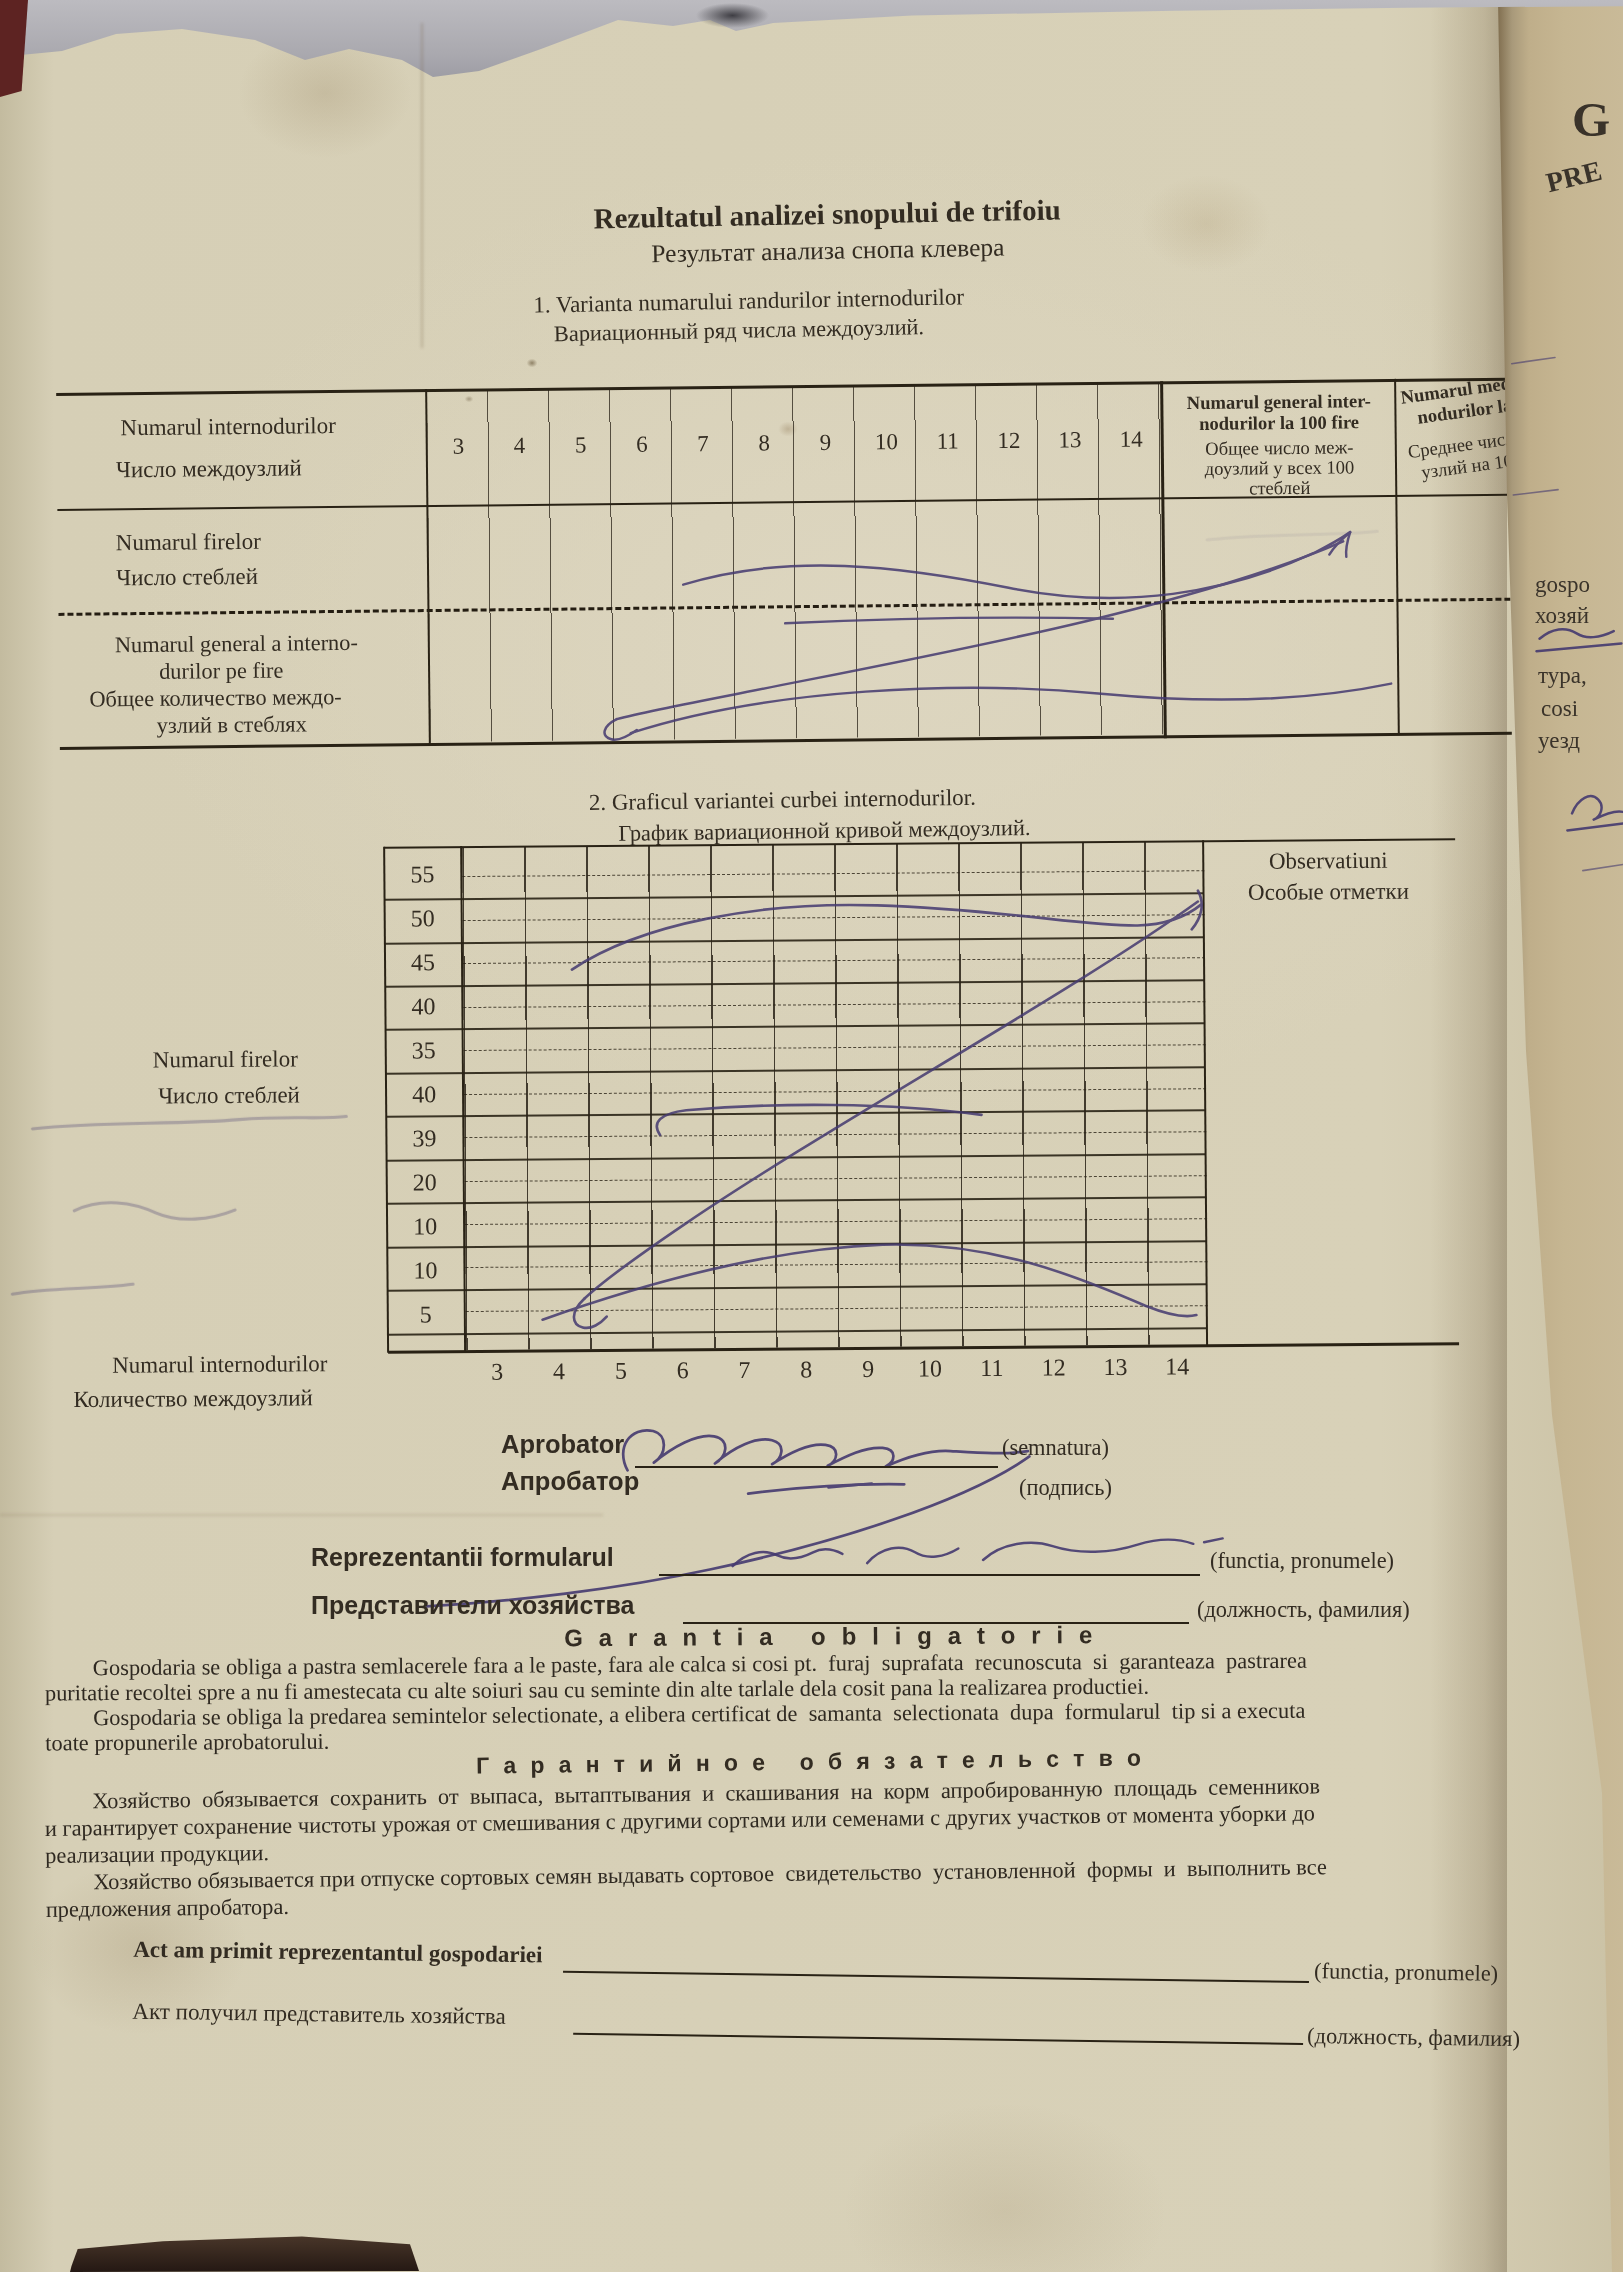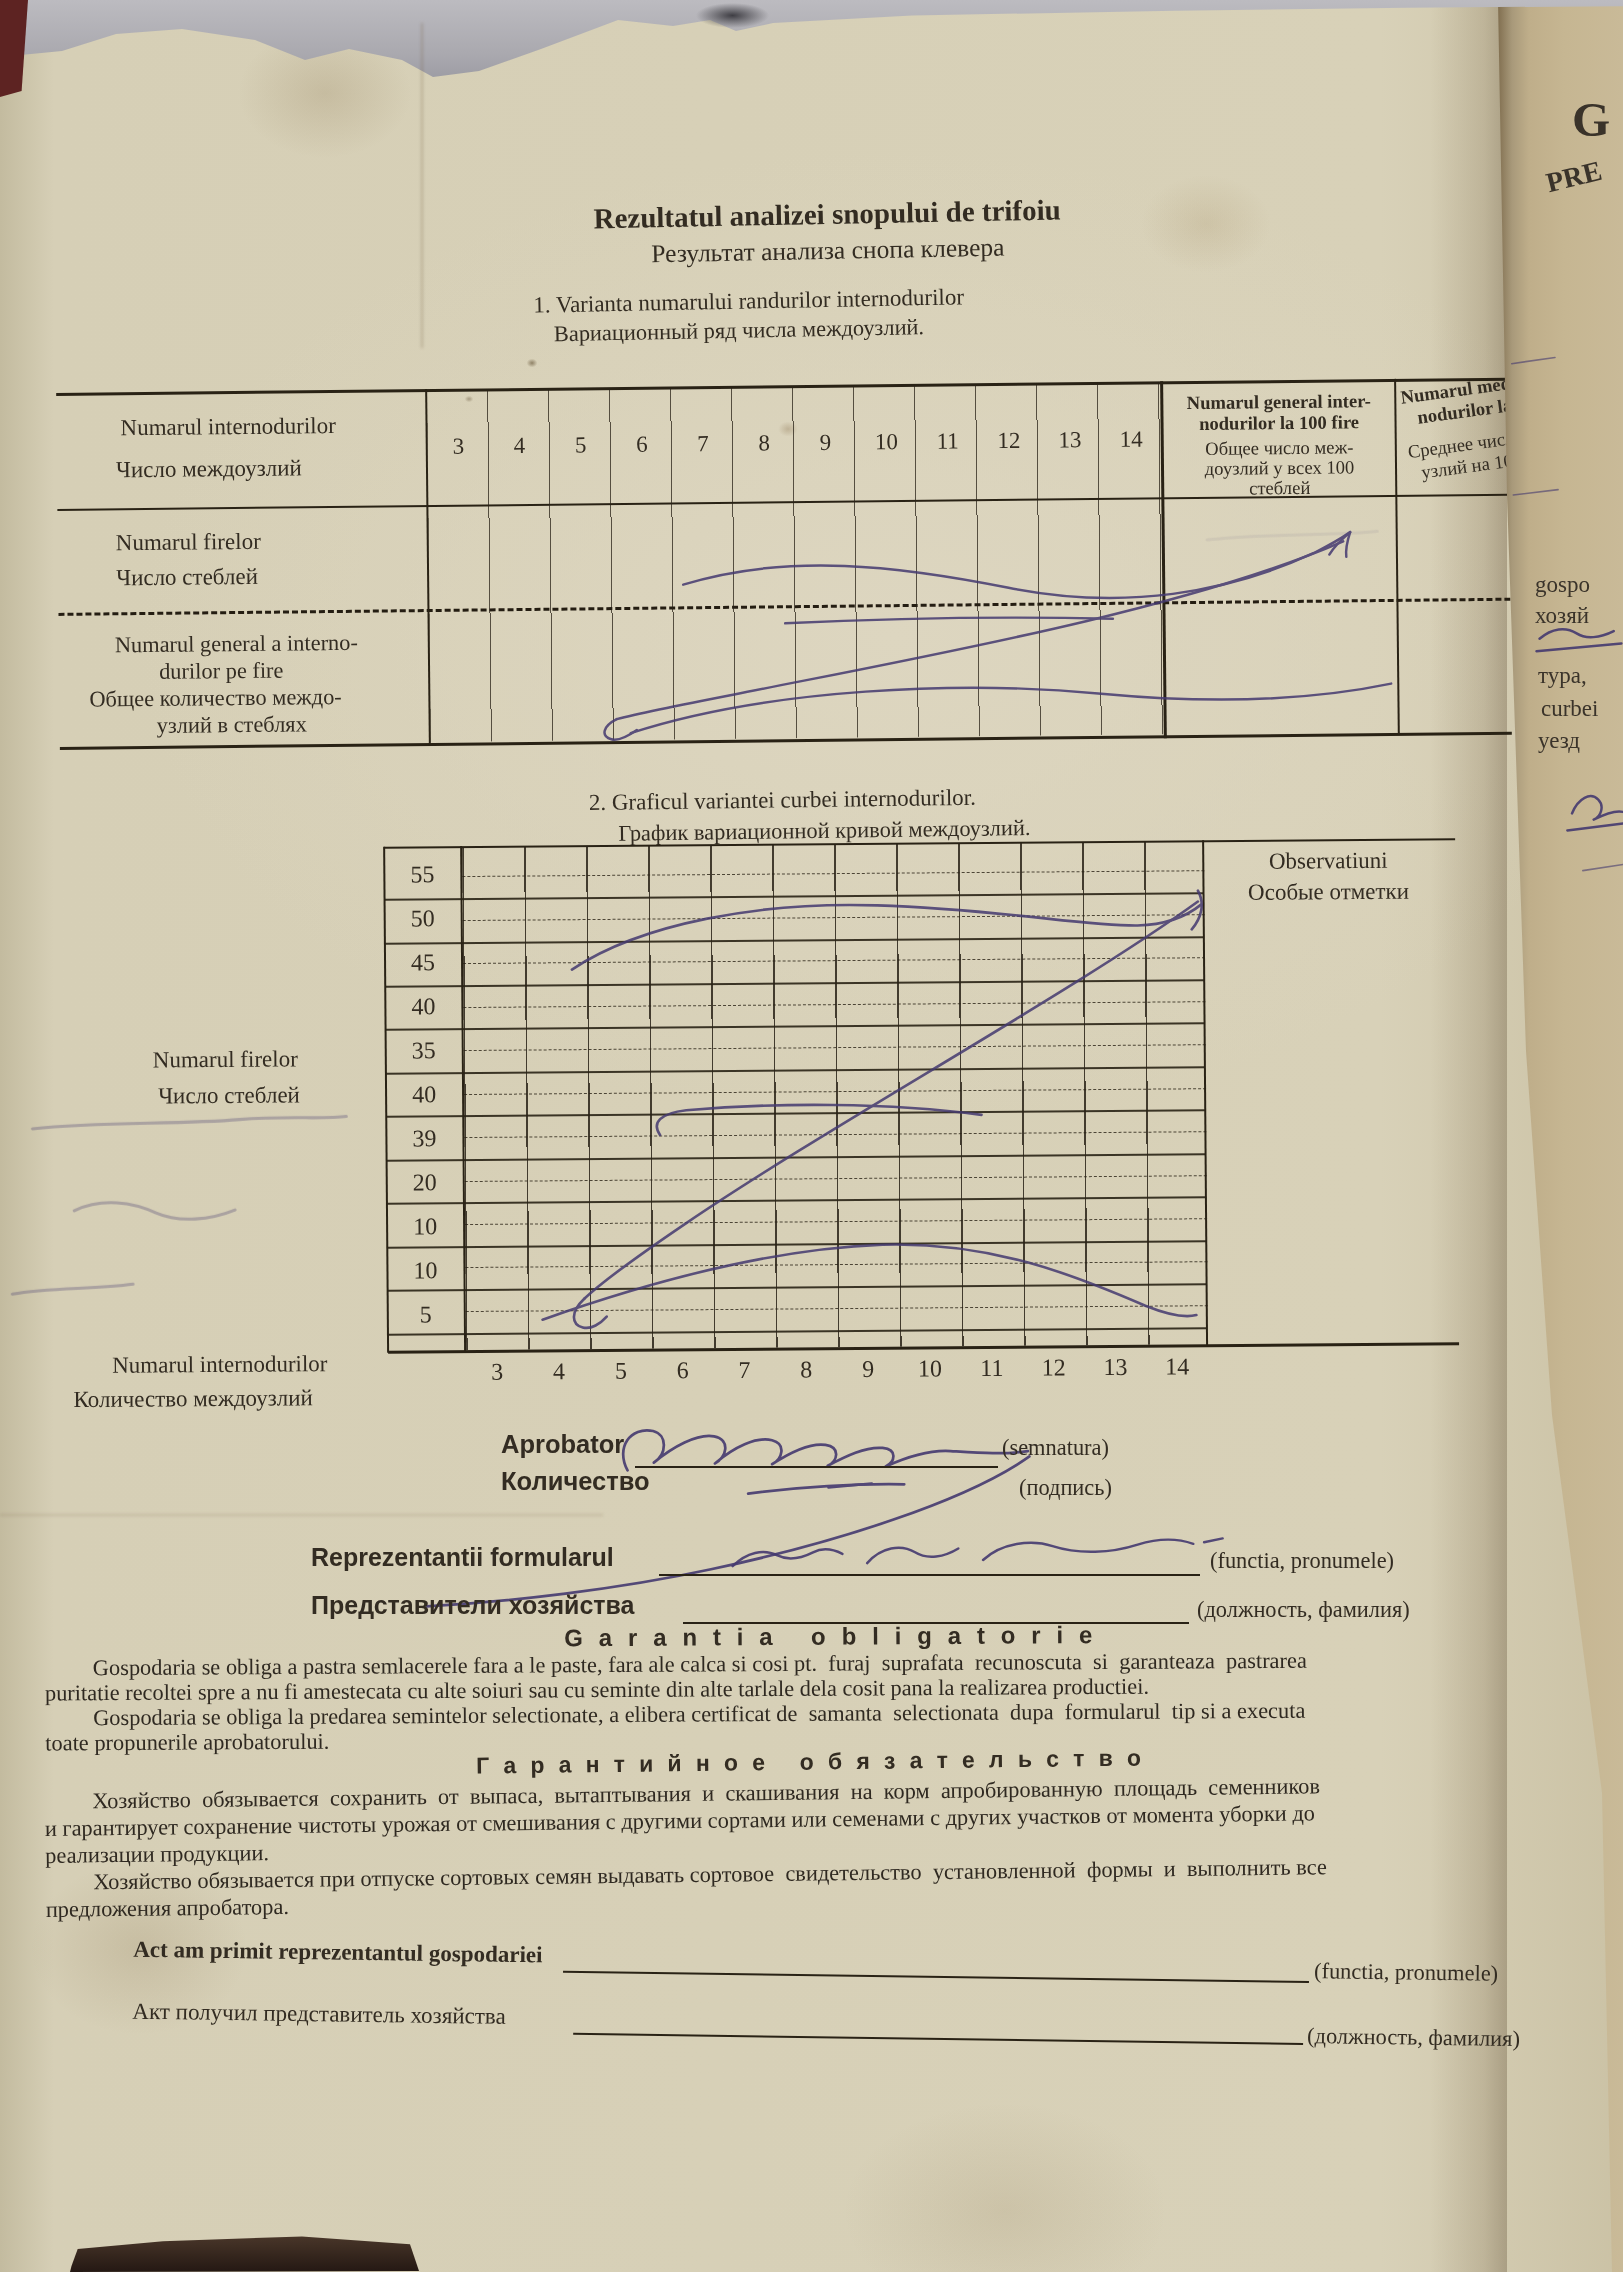--- a/index.html
+++ b/index.html
@@ -232,21 +232,21 @@
     <g stroke-width="4" opacity="0.3" stroke="#6b5f95">
       <path d="M 42,1460 C 130,1450 230,1455 310,1448 C 370,1443 420,1448 448,1444" stroke="#6b5f95"></path>
       <path d="M 96,1566 C 132,1549 172,1555 202,1569 C 232,1582 272,1578 304,1565" stroke="#6b5f95"></path>
       <path d="M 16,1674 C 62,1665 122,1668 172,1661" stroke="#6b5f95"></path>
       <path d="M 1562,698 C 1645,689 1725,693 1782,687" stroke="#6b5f95" opacity="0.25"></path>
     </g>
   </svg>
 
   <div class="blk">
     <div class="t b sans" style="left:501px;top:1430px;font-size:25.5px;">Aprobator</div>
-    <div class="t b sans" style="left:501px;top:1467px;font-size:25.5px;">Количество</div>
+    <div class="t b sans" style="left:501px;top:1467px;font-size:25.5px;">Апробатор</div>
     <div class="hl" style="left:635px;top:1466px;width:363px;height:1.5px;"></div>
     <div class="t" style="left:1002px;top:1435px;font-size:22.4px;">(semnatura)</div>
     <div class="t" style="left:1019px;top:1475px;font-size:22.4px;">(подпись)</div>
 
     <div class="t b sans" style="left:311px;top:1543px;font-size:25px;">Reprezentantii formularul</div>
     <div class="hl" style="left:659px;top:1574px;width:541px;height:1.5px;"></div>
     <div class="t" style="left:1210px;top:1548px;font-size:22.4px;">(functia, pronumele)</div>
 
     <div class="t b sans" style="left:311px;top:1591px;font-size:25px;">Представители хозяйства</div>
     <div class="hl" style="left:683px;top:1622px;width:506px;height:1.5px;"></div>
@@ -285,21 +285,21 @@
     <div class="hl" style="left:574px;top:2027px;width:730px;height:1.5px;"></div>
     <div class="t" style="left:1308px;top:2007px;font-size:22.4px;">(должность, фамилия)</div>
   </div>
 
   <div class="page2">
     <div class="p2t b" style="left:1572px;top:91px;font-size:49px;">G</div>
     <div class="p2t b" style="left:1546px;top:161px;font-size:28px;transform:rotate(-14deg);">PRE</div>
     <div class="p2t" style="left:1535px;top:572px;font-size:23px;">gospo</div>
     <div class="p2t" style="left:1535px;top:603px;font-size:23px;">хозяй</div>
     <div class="p2t" style="left:1538px;top:663px;font-size:23px;">тура,</div>
-    <div class="p2t" style="left:1541px;top:696px;font-size:23px;">curbei</div>
+    <div class="p2t" style="left:1541px;top:696px;font-size:23px;">cosi</div>
     <div class="p2t" style="left:1538px;top:728px;font-size:23px;">уезд</div>
     <svg class="ink" width="1623" height="2273" viewBox="0 0 2100 2940">
       <g stroke-width="3.2" opacity="0.9">
         <path d="M 1992,826 C 2008,812 2026,810 2040,819 C 2052,827 2070,825 2088,816"></path>
         <path d="M 1988,842 L 2098,832"></path>
         <path d="M 2034,1052 C 2042,1032 2058,1024 2068,1034 C 2076,1042 2072,1056 2062,1060 C 2078,1052 2092,1048 2100,1050"></path>
         <path d="M 2028,1074 L 2100,1065"></path>
       </g>
       <g stroke-width="2" opacity="0.6" stroke="#4a4236">
         <path d="M 2048,1126 L 2100,1118" stroke="#4a4236"></path>

